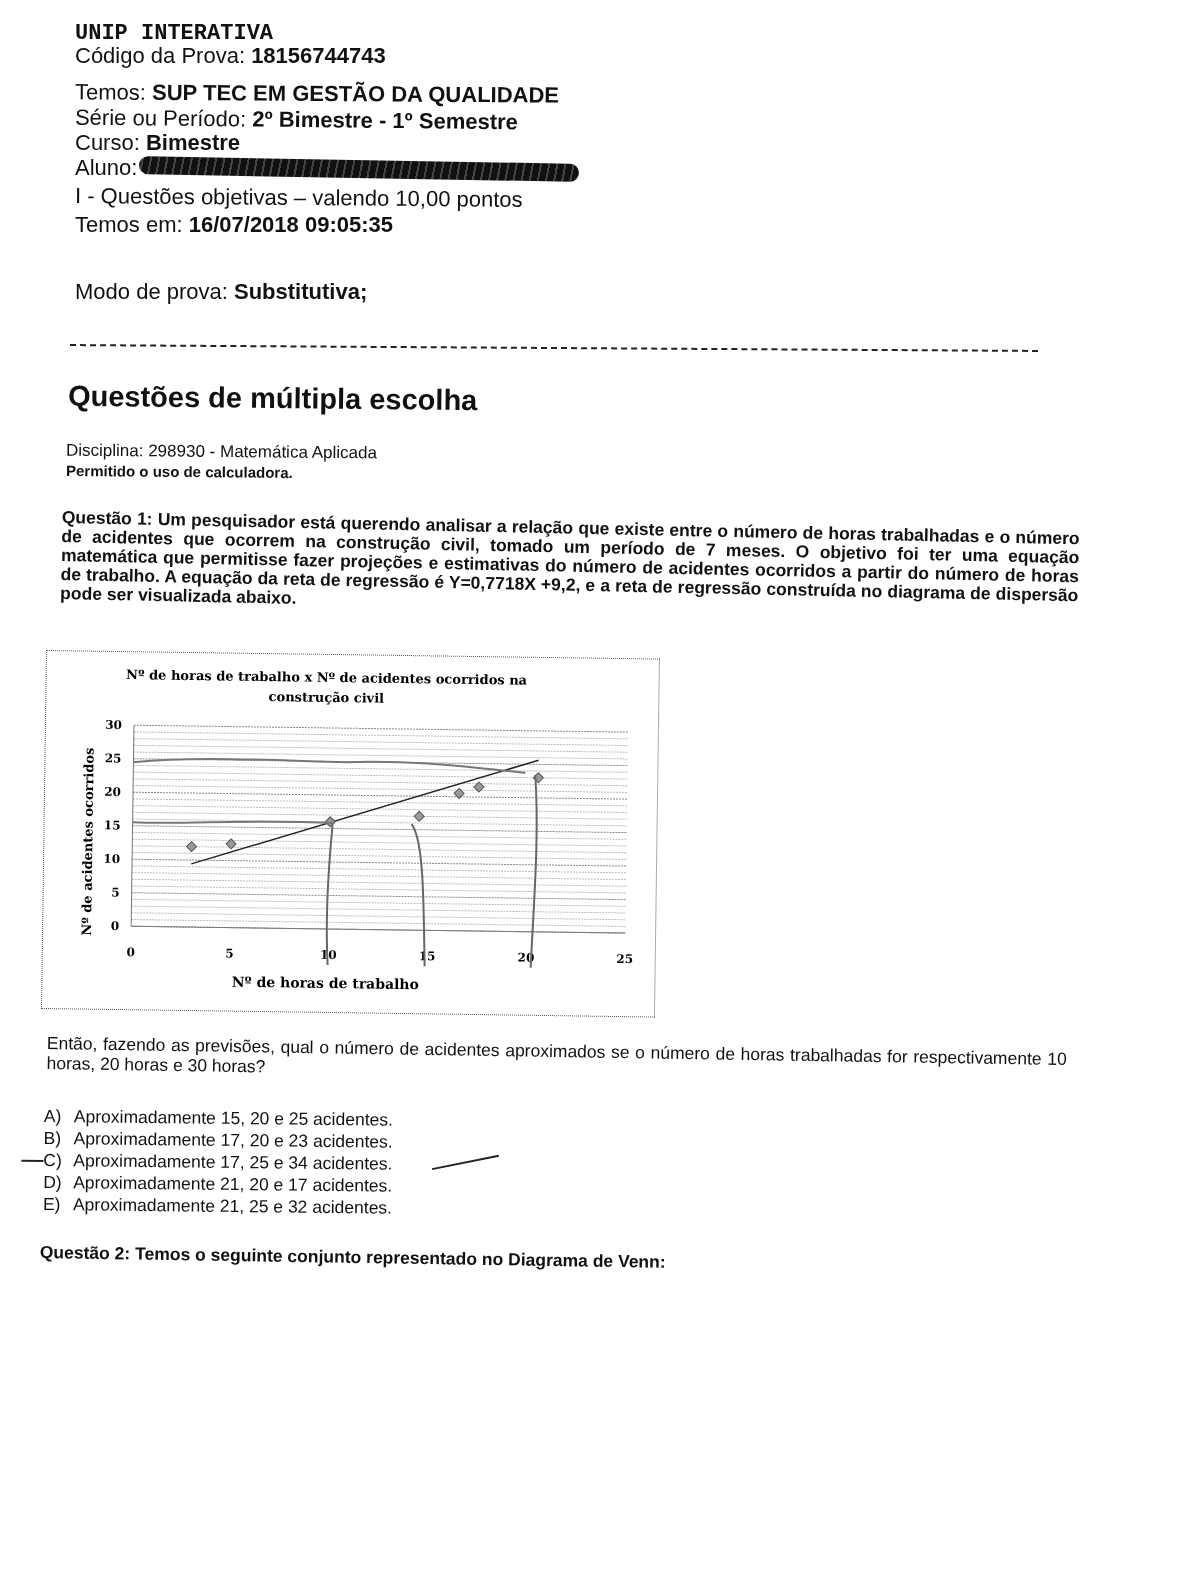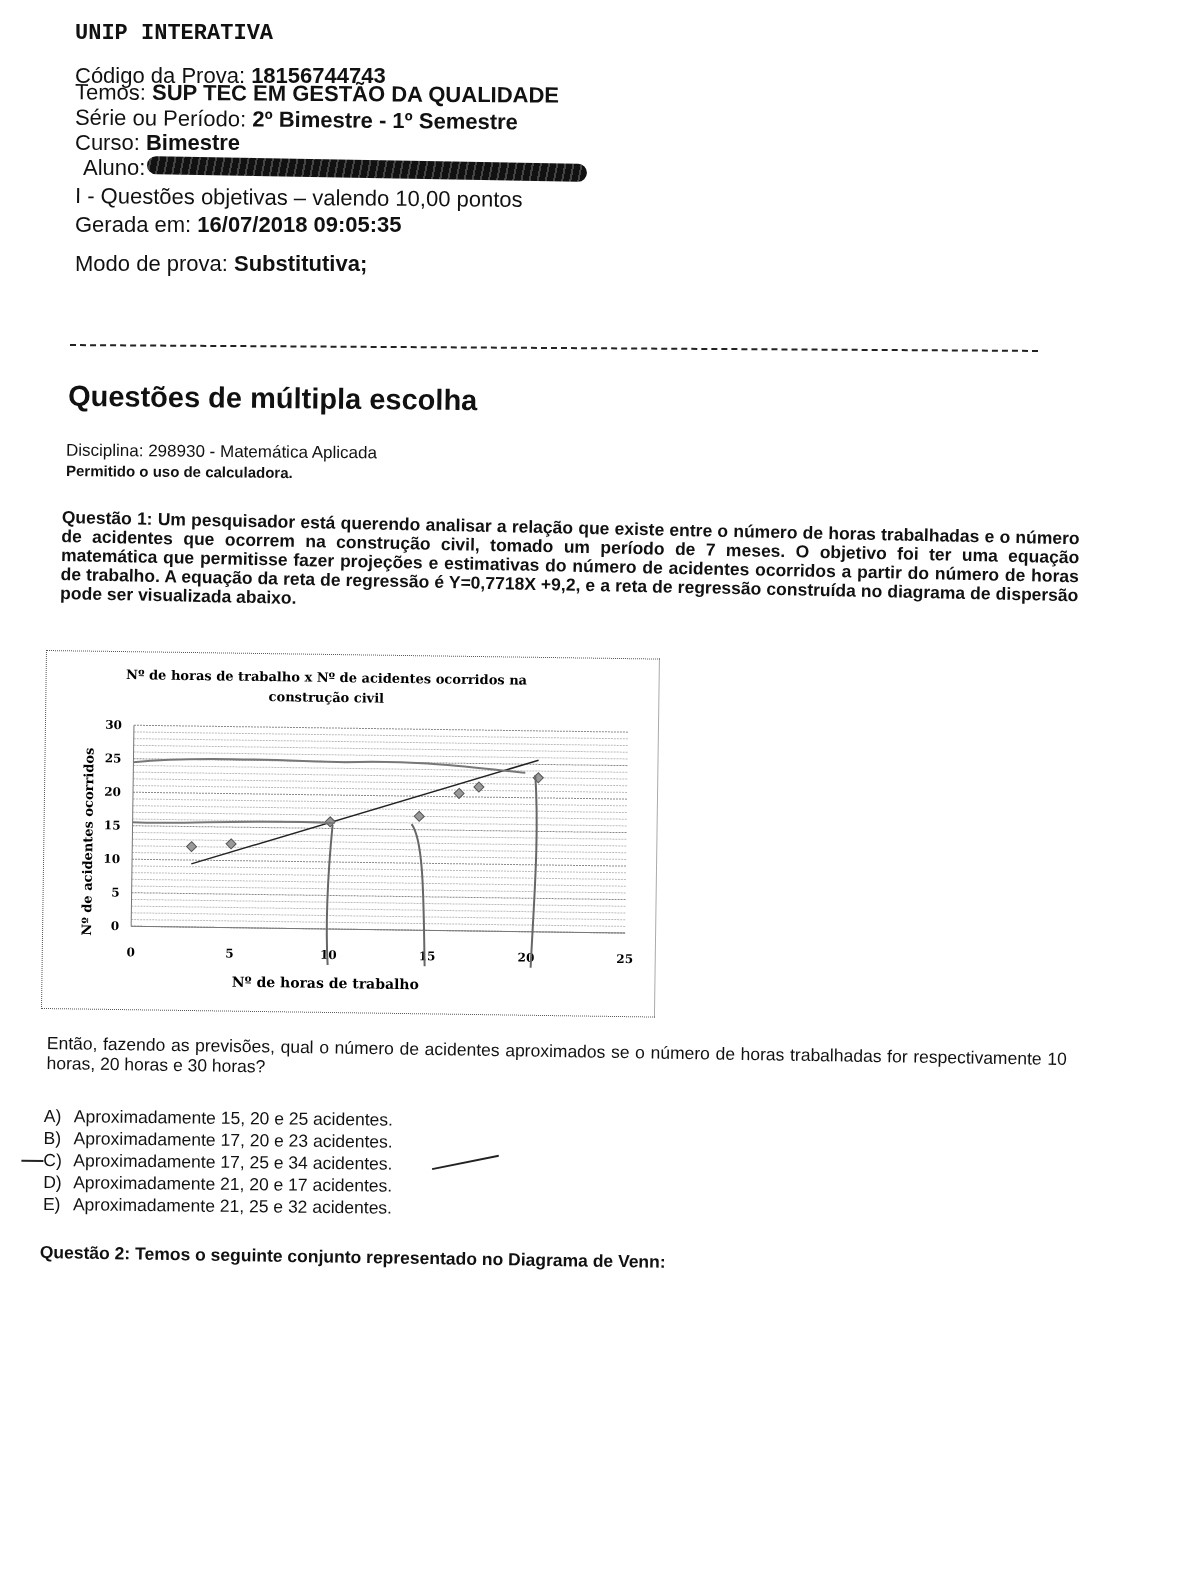--- a/index.html
+++ b/index.html
@@ -24,45 +24,45 @@
   .opt { white-space: nowrap; position: relative; }
   .opt .letter { display: inline-block; width: 30px; }
   .strike { position: absolute; border-top: 2px solid #222; }
   .q2 { left: 40px; top: 1242px; font-size: 17.5px; font-weight: bold; transform: rotate(0.9deg); transform-origin: left top; white-space: nowrap; }
   svg text { font-family: "DejaVu Serif", serif; font-weight: bold; }
 </style>
 </head>
 <body>
 
 <div class="abs hdr" style="top:22px; font-weight:bold;font-family:Liberation Mono, monospace;">UNIP INTERATIVA</div>
-<div class="abs hdr" style="top:64px;">
+<div class="abs hdr" style="top:44px;">
   <span>Código da Prova:</span>
   <b>18156744743</b>
 </div>
 <div class="abs hdr" style="top:82px; transform:rotate(0.4deg);">
   <span>Temos:</span>
   <b>SUP TEC EM GESTÃO DA QUALIDADE</b>
 </div>
 <div class="abs hdr" style="top:108px; transform:rotate(0.6deg);">
   <span>Série ou Período:</span>
   <b>2º Bimestre - 1º Semestre</b>
 </div>
 <div class="abs hdr" style="top:131px;">
   <span>Curso:</span>
   <b>Bimestre</b>
 </div>
-<div class="abs hdr" style="top:156px;margin-left:8px;">
+<div class="abs hdr" style="top:156px;">
   <span>Aluno:</span><span class="scribble"></span>
 </div>
 <div class="abs hdr" style="top:186px; transform:rotate(0.5deg);">I - Questões objetivas – valendo  10,00 pontos</div>
 <div class="abs hdr" style="top:213px;">
-  <span>Gerada em:</span>
+  <span>Temos em:</span>
   <b>16/07/2018 09:05:35</b>
 </div>
-<div class="abs hdr" style="top:252px;">
+<div class="abs hdr" style="top:280px;">
   <span>Modo de prova:</span>
   <b>Substitutiva;</b>
 </div>
 
 <div class="abs dashed"></div>
 
 <div class="abs section-title">Questões de múltipla escolha</div>
 <div class="abs disc">Disciplina: 298930 - Matemática Aplicada</div>
 <div class="abs perm">Permitido o uso de calculadora.</div>
 

